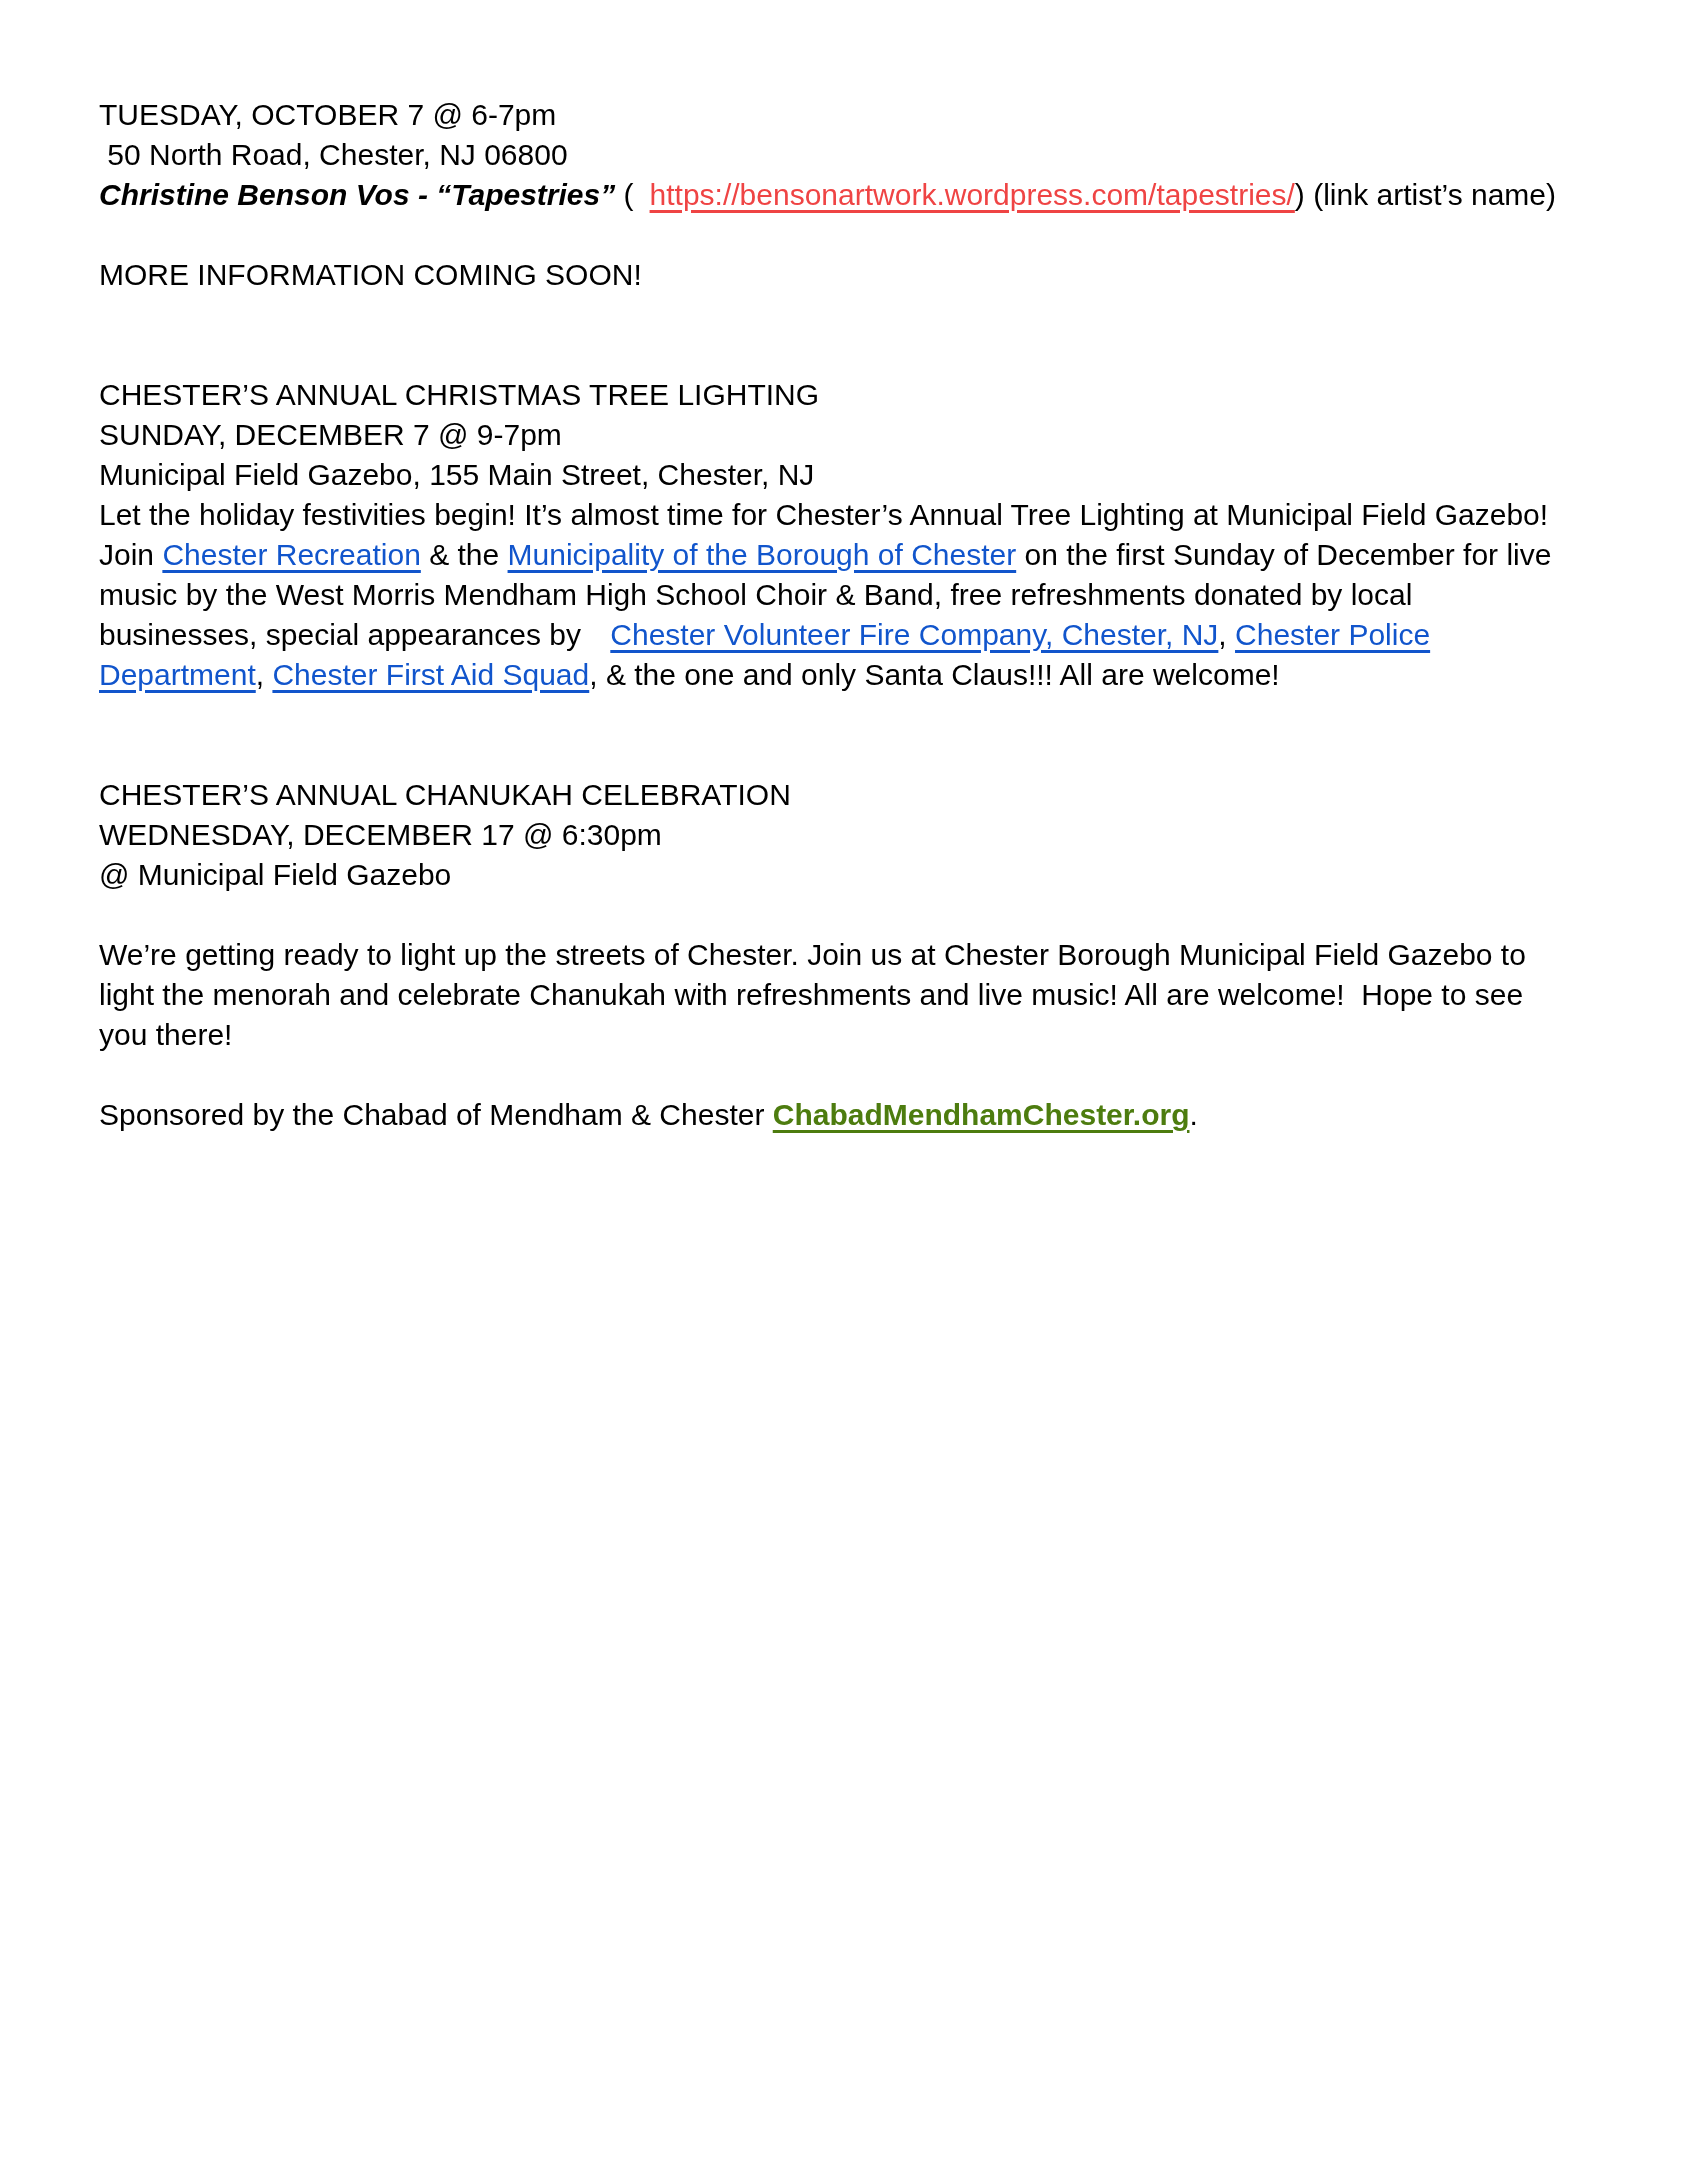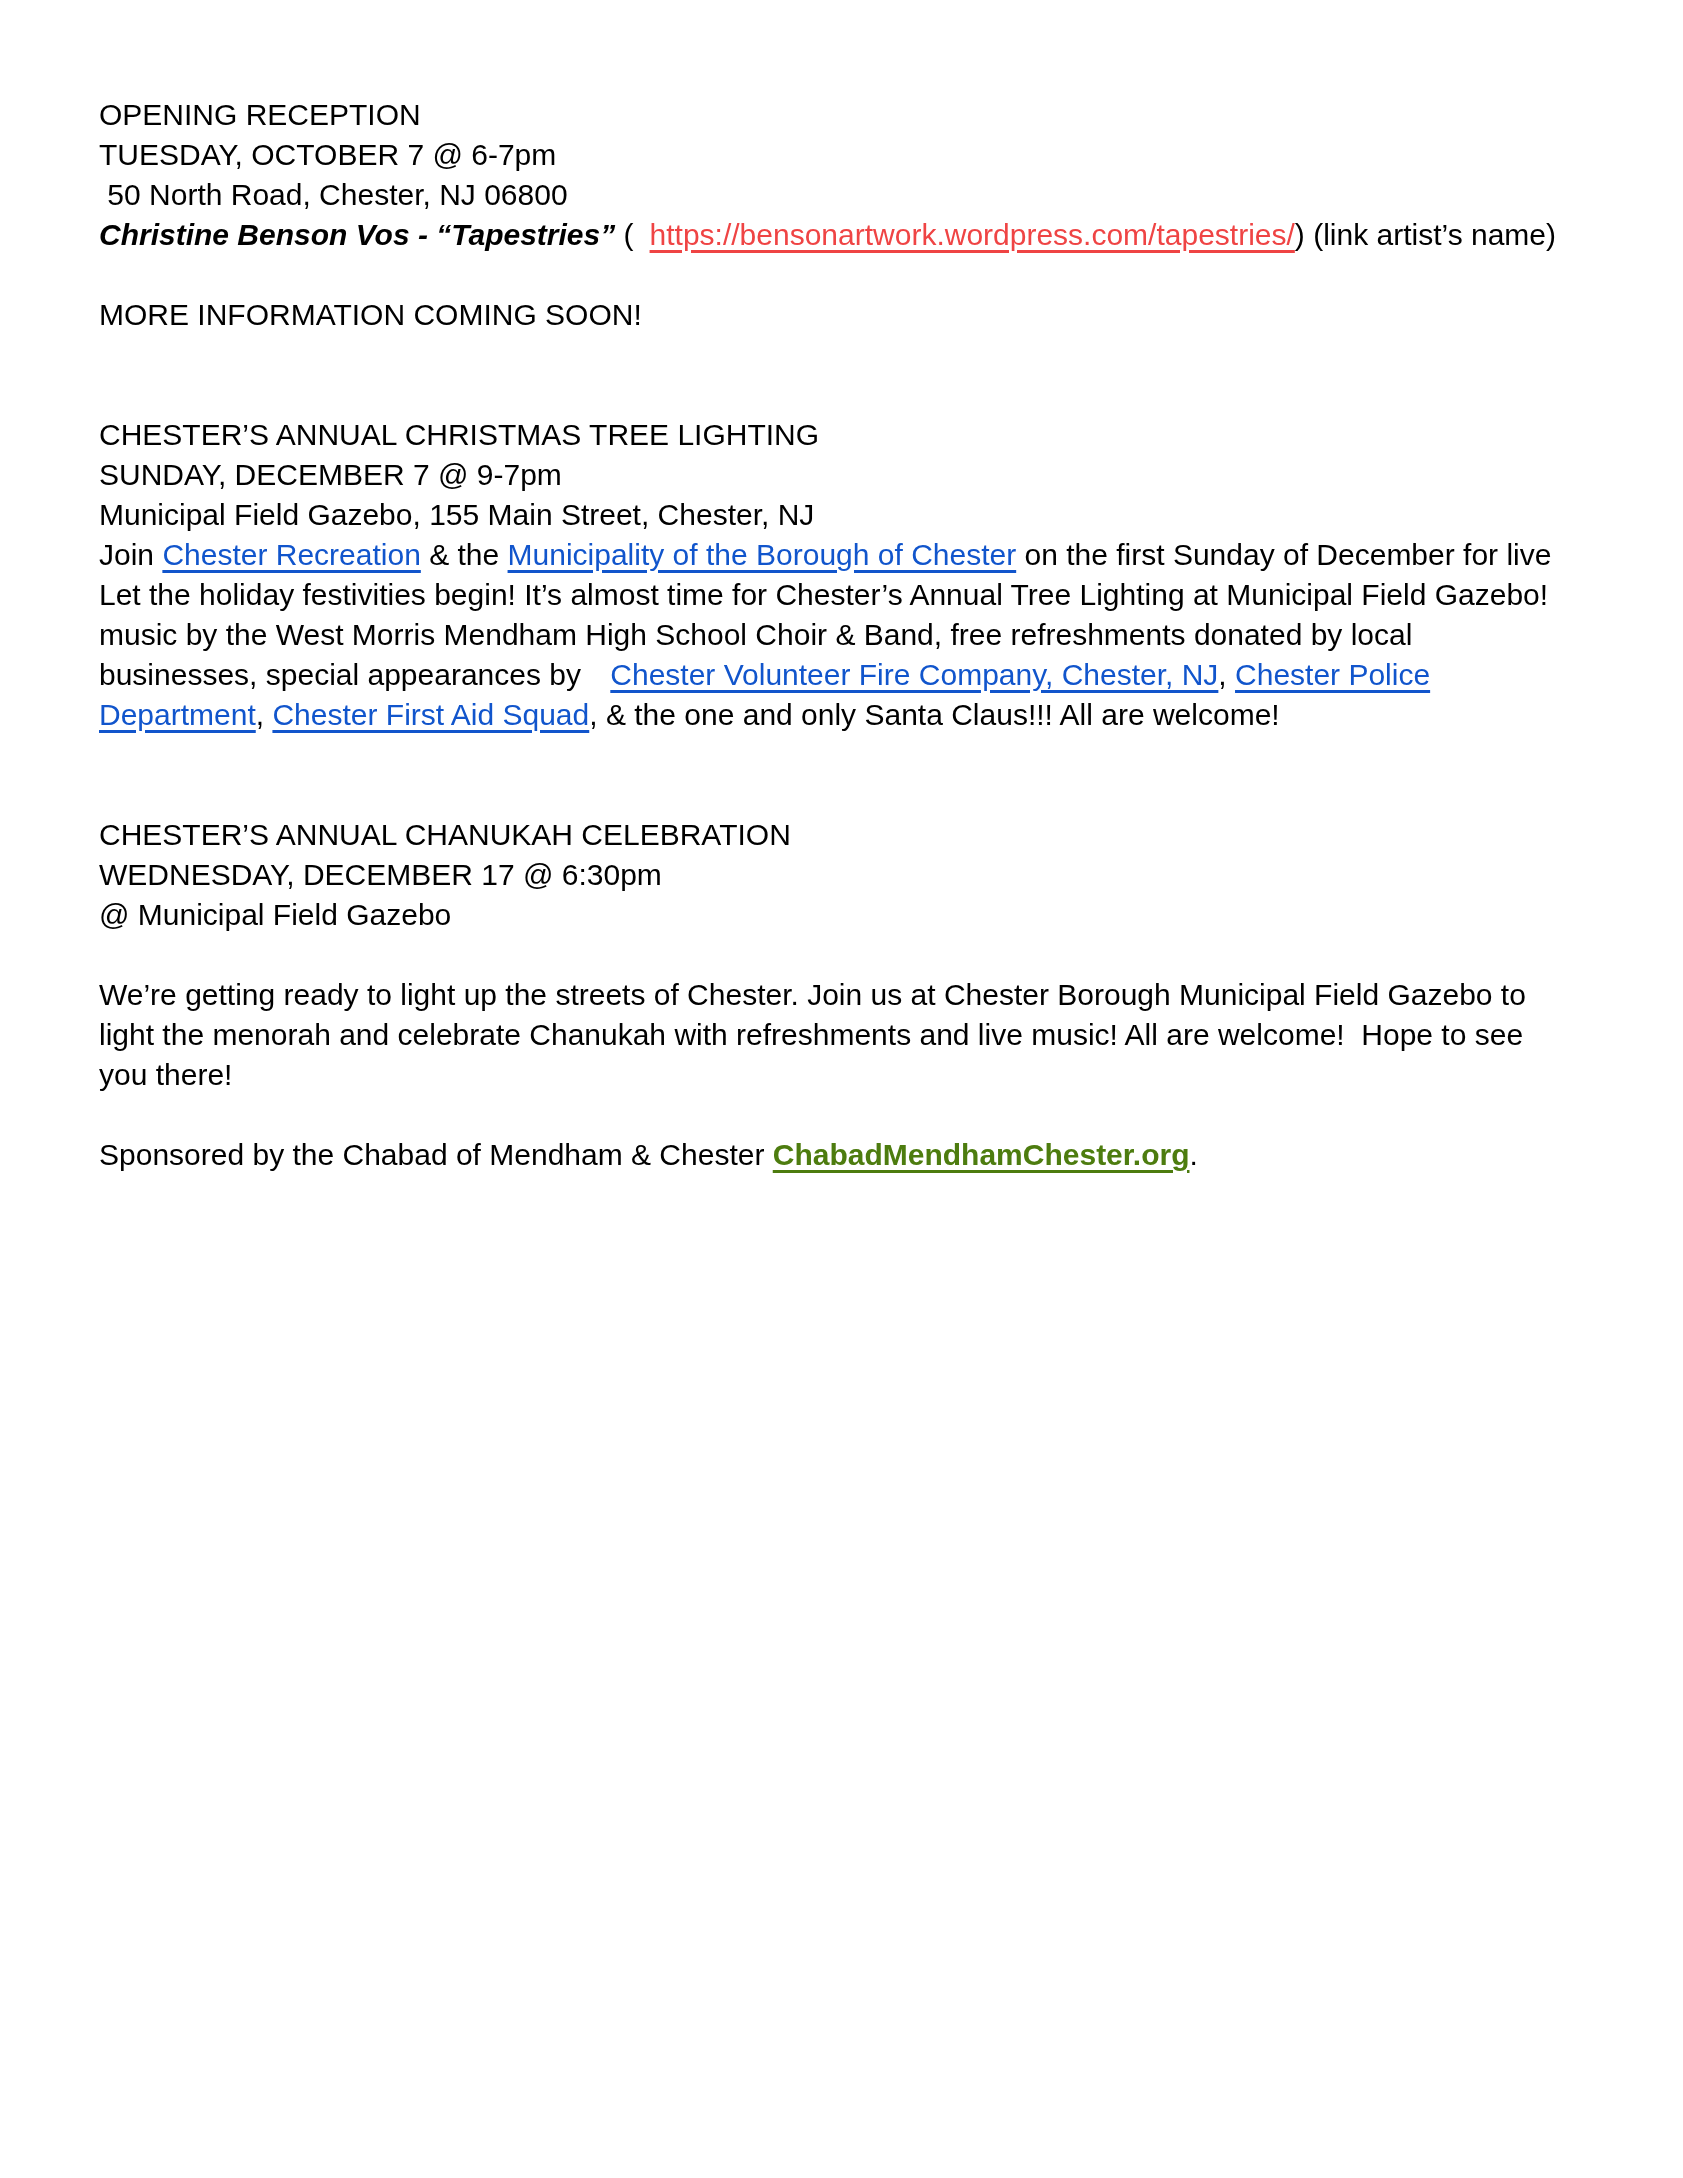--- a/index.html
+++ b/index.html
@@ -39,33 +39,32 @@
     text-decoration-thickness: 3px;
     text-underline-offset: 5px;
     cursor: pointer;
   }
 </style>
 </head>
 <body>
 
 <div class="page">
   <div id="text-block">
-      <div class="line"><span class="seg">OPENING RECEPTION</span></div>
       <div class="line"><span class="seg">TUESDAY, OCTOBER 7 @ 6-7pm</span></div>
       <div class="line"><span class="seg"> 50 North Road, Chester, NJ 06800</span></div>
       <div class="line"><span class="seg bi">Christine Benson Vos - “Tapestries”</span><span class="seg"> (</span><a class="seg link" style="color: #ef4444; margin-left: 16px;">https://bensonartwork.wordpress.com/tapestries/</a><span class="seg">) (link artist’s name)</span></div>
       <div class="line"></div>
       <div class="line"><span class="seg">MORE INFORMATION COMING SOON!</span></div>
       <div class="line"></div>
       <div class="line"></div>
       <div class="line"><span class="seg">CHESTER’S ANNUAL CHRISTMAS TREE LIGHTING</span></div>
       <div class="line"><span class="seg">SUNDAY, DECEMBER 7 @ 9-7pm</span></div>
       <div class="line"><span class="seg">Municipal Field Gazebo, 155 Main Street, Chester, NJ</span></div>
+      <div class="line"><span class="seg">Let the holiday festivities begin! It’s almost time for Chester’s Annual Tree Lighting at Municipal Field Gazebo!</span></div>
       <div class="line"><span class="seg">Join </span><a class="seg link" style="color: rgb(17, 85, 204);">Chester Recreation</a><span class="seg"> &amp; the </span><a class="seg link" style="color: rgb(17, 85, 204);">Municipality of the Borough of Chester</a><span class="seg"> on the first Sunday of December for live</span></div>
-      <div class="line"><span class="seg">Let the holiday festivities begin! It’s almost time for Chester’s Annual Tree Lighting at Municipal Field Gazebo!</span></div>
       <div class="line"><span class="seg">music by the West Morris Mendham High School Choir &amp; Band, free refreshments donated by local</span></div>
       <div class="line"><span class="seg">businesses, special appearances by </span><a class="seg link" style="color: rgb(17, 85, 204); margin-left: 21px;">Chester Volunteer Fire Company, Chester, NJ</a><span class="seg">, </span><a class="seg link" style="color: rgb(17, 85, 204); margin-top: 20px;">Chester Police</a></div>
       <div class="line"><a class="seg link" style="color: rgb(17, 85, 204); text-align: center;">Department</a><span class="seg">, </span><a class="seg link" style="color: rgb(17, 85, 204);">Chester First Aid Squad</a><span class="seg">, &amp; the one and only Santa Claus!!! All are welcome!</span></div>
       <div class="line"></div>
       <div class="line"></div>
       <div class="line"><span class="seg">CHESTER’S ANNUAL CHANUKAH CELEBRATION</span></div>
       <div class="line"><span class="seg">WEDNESDAY, DECEMBER 17 @ 6:30pm</span></div>
       <div class="line"><span class="seg">@ Municipal Field Gazebo</span></div>
       <div class="line"></div>
       <div class="line"><span class="seg">We’re getting ready to light up the streets of Chester. Join us at Chester Borough Municipal Field Gazebo to</span></div>

